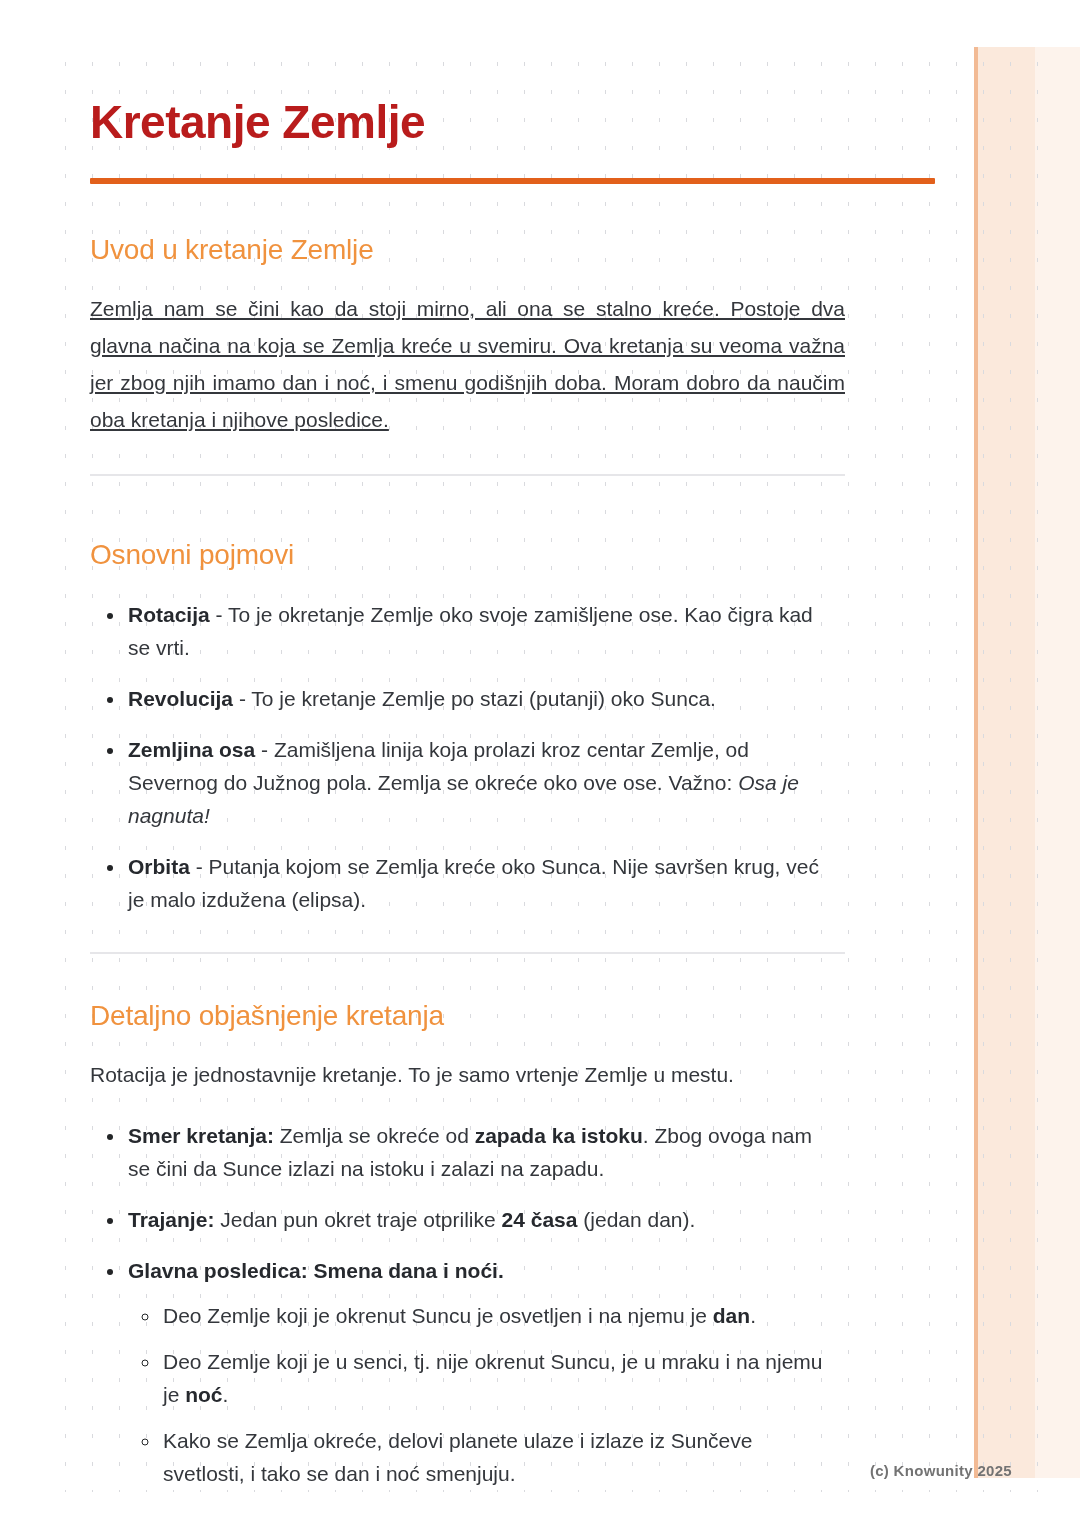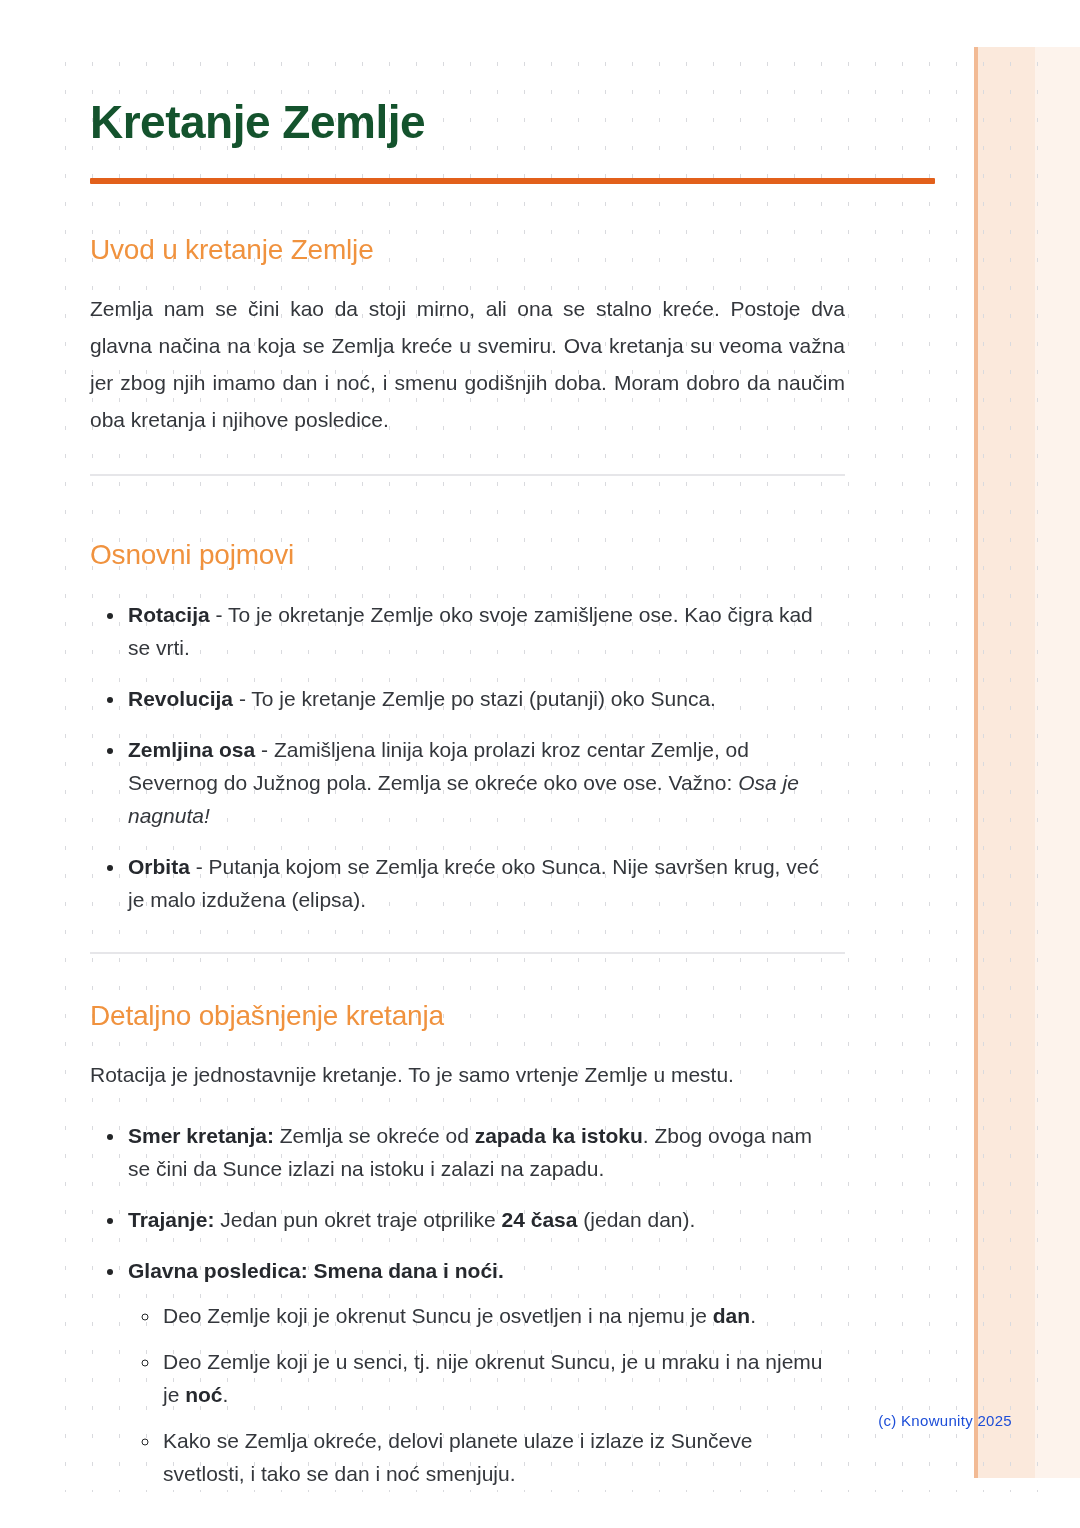--- a/index.html
+++ b/index.html
@@ -17,42 +17,42 @@
     background:#fdf3ec;
   }
   .dot-grid {
     position:absolute; left:52px; top:50px; right:28px; bottom:36px;
     background-image:radial-gradient(1.3px 2.6px at 50% 50%, #d9dade 60%, rgba(0,0,0,0) 61%);
     background-size:27px 28px; z-index:1; pointer-events:none;
   }
   .content { position:absolute; left:90px; top:0; width:755px; z-index:2; }
   h1.page-title {
     margin:97px 0 0 0; font-size:46px; line-height:1.12; font-weight:700;
-    color:#14532d; letter-spacing:-0.5px;
+    color:#b91c1c; letter-spacing:-0.5px;
   }
   .title-rule { width:845px; height:6px; background:#e2601b; margin-top:29px; border-radius:1px; }
   h2 { margin:0; font-size:28px; line-height:1.2; font-weight:400; color:#f0923e; letter-spacing:-0.2px; }
   .h2-intro { margin-top:49px; }
   .h2-terms { margin-top:62px; }
   .h2-details { margin-top:45px; }
   h3.sub-heading { margin:44px 0 0 0; font-size:25px; line-height:1.2; font-weight:700; color:#f0923e; }
   p.body-par { margin:24px 0 0 0; font-size:21px; line-height:37px; color:#34373c; }
-  p.justified { text-align:justify; }
+  p.justified { text-align:justify;text-decoration:underline; }
   hr.divider { border:none; border-top:2px solid #e6e6e9; margin:36px 0 0 0; width:100%; }
   ul.bullets { margin:26px 11px 0 0; padding-left:36px; list-style:disc; }
   ul.bullets > li { font-size:21px; line-height:33px; color:#34373c; margin-bottom:18px; padding-left:2px; }
   ul.bullets > li::marker { color:#232527; }
   ul.sublist { list-style:circle; margin:12px 0 0 0; padding-left:33px; }
   ul.sublist > li { font-size:21px; line-height:33px; color:#34373c; margin-bottom:13px; padding-left:2px; }
   ul.sublist > li::marker { color:#232527; }
   strong { font-weight:700; color:#26292e; }
   em { font-style:italic; }
   .copyright {
-    position:absolute; top:1412px; right:68px; z-index:3;
-    font-size:15px; color:#1d4ed8; letter-spacing:0.3px;
+    position:absolute; top:1462px; right:68px; z-index:3;
+    font-size:15px; color:#737373; letter-spacing:0.3px;font-weight:bold;
   }
 </style>
 </head>
 <body>
 
 <div class="accent-band">
   <div class="accent-band-light"></div>
 </div>
 <div class="dot-grid"></div>
 

